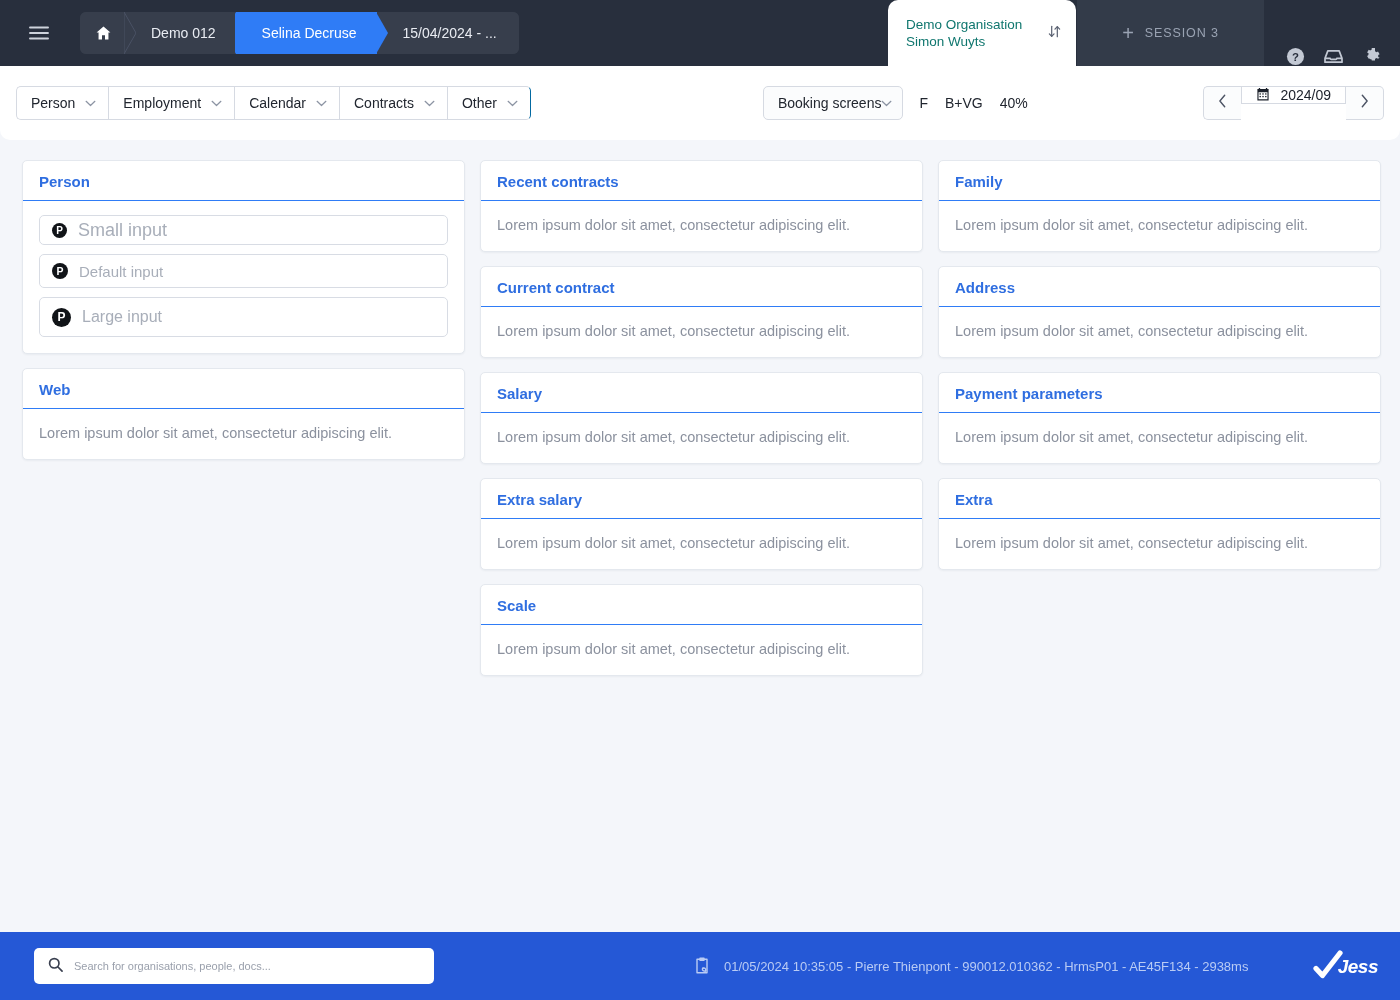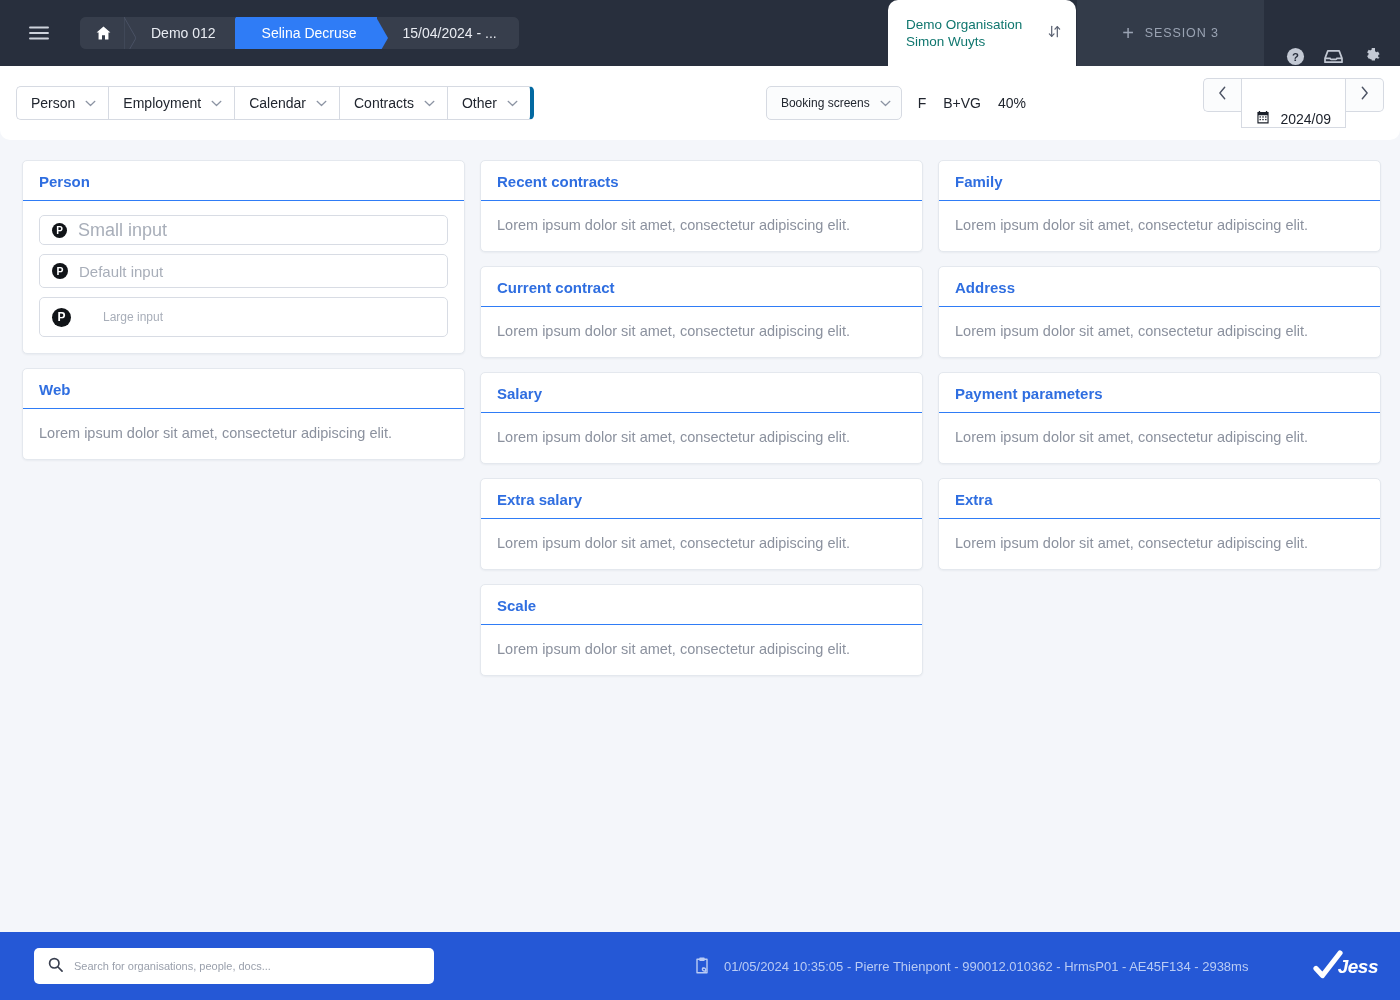--- a/index.html
+++ b/index.html
@@ -27,21 +27,21 @@
     display: flex; align-items: center; justify-content: center;
     cursor: pointer;
     margin-left: 16px;
   }
   .hamburger svg { display: block; }
 
   
   .crumbs {
     display: flex;
     align-items: stretch;
-    height: 32px;
+    height: 42px;
     margin-left: 18px;
     background: #373e4c;
     border-radius: 6px;
     overflow: hidden;
   }
   .crumb {
     position: relative;
     display: flex; align-items: center;
     padding: 0 20px 0 26px;
     font-size: 14px;
@@ -128,51 +128,51 @@
     padding: 0 12px 0 14px;
     background: #ffffff;
     border: 1px solid #d6dae2;
     border-right: none;
     display: flex; align-items: center; gap: 10px;
     font-size: 14px; color: #21262f;
     cursor: pointer;
     white-space: nowrap;
   }
   .filter-btn:first-child { border-radius: 5px 0 0 5px; }
-  .filter-btn:last-child { border-right: 4px solid #0369a1; border-radius: 0 5px 5px 0; }
+  .filter-btn:last-child { border-right: 1px solid #0369a1; border-radius: 0 5px 5px 0; }
   .caret { color: #8c94a3; display: flex; }
 
   .center-tools {
     display: flex; align-items: center; gap: 16px;
     margin-left: 232px;
   }
   .select-btn {
     height: 34px; padding: 0 10px 0 14px;
     border: 1px solid #d6dae2; border-radius: 5px;
     background: #fbfcfd;
-    display: flex; align-items: center; gap: 10px;
-    font-size: 12px; color: #21262f; cursor: pointer;
+    display: flex; align-items: center; gap: 0;
+    font-size: 14px; color: #21262f; cursor: pointer;
   }
   .tag-row { display: flex; align-items: center; gap: 17px; font-size: 14px; color: #21262f; }
 
   .date-nav { margin-left: auto; display: flex; }
   .dn-btn {
     width: 38px; height: 34px;
     border: 1px solid #d6dae2;
     background: #fbfcfd;
     display: flex; align-items: center; justify-content: center;
     color: #4c5364; cursor: pointer;
   }
   .dn-btn.left { border-radius: 5px 0 0 5px; border-right: none; }
   .dn-btn.right { border-radius: 0 5px 5px 0; border-left: none; }
   .dn-val {
-    height: 50px; padding: 0 14px;
+    height: 18px; padding: 0 14px;
     border: 1px solid #d6dae2;
     background: #ffffff;
-    display: flex; align-items: flex-end; gap: 10px;
+    display: flex; align-items: flex-start; gap: 10px;
     font-size: 14px; color: #1b202a;
     cursor: pointer;
   }
 
   
   .content {
     flex: 1 1 auto;
     background: #f4f6fa;
     padding: 20px 20px 0 22px;
     display: grid;
@@ -226,21 +226,21 @@
   .inp.small .ptag { width: 15px; height: 15px; font-size: 10px; }
   .inp.default .ptag { width: 16px; height: 16px; font-size: 10.5px; }
   .inp.large .ptag { width: 19px; height: 19px; font-size: 12px; }
   .inp input {
     border: none; outline: none; background: transparent;
     width: 100%; color: #2a2f3a;
     font-family: "Liberation Sans", sans-serif;
   }
   .inp.small input { font-size: 18px; }
   .inp.default input { font-size: 15px; }
-  .inp.large input { font-size: 12px; margin-left: 21px; }
+  .inp.large input { font-size: 16px; }
   .inp input::placeholder { color: #a8aeb9; }
 
   
   .footer {
     flex: 0 0 68px;
     height: 68px;
     background: #2558d6;
     display: flex; align-items: center;
     padding: 0 22px 0 34px;
     position: relative;

